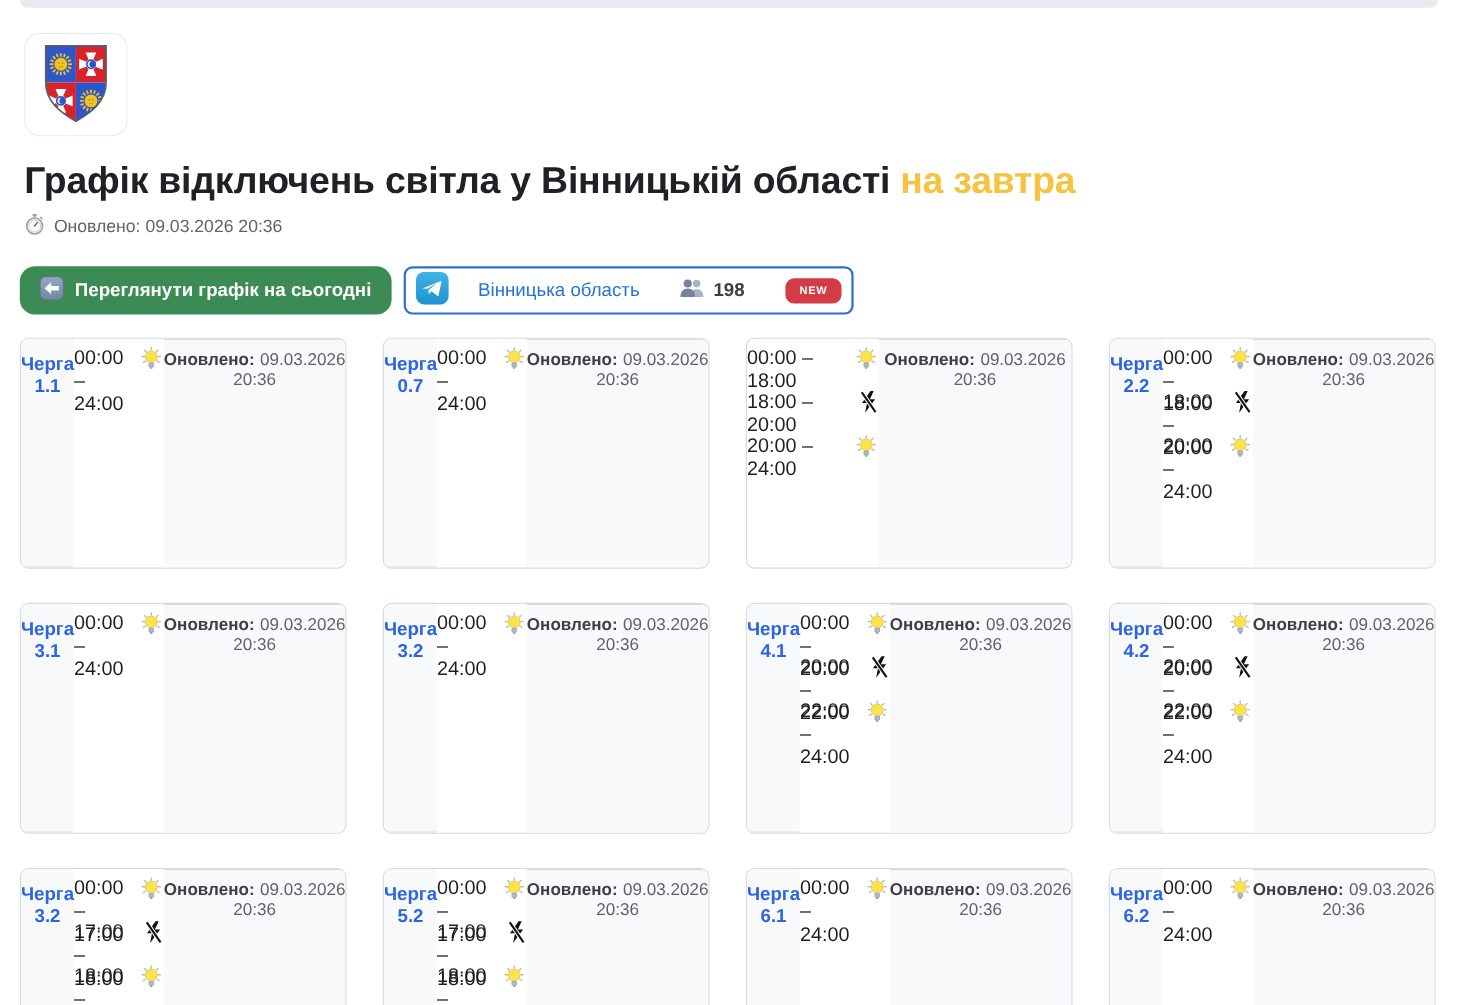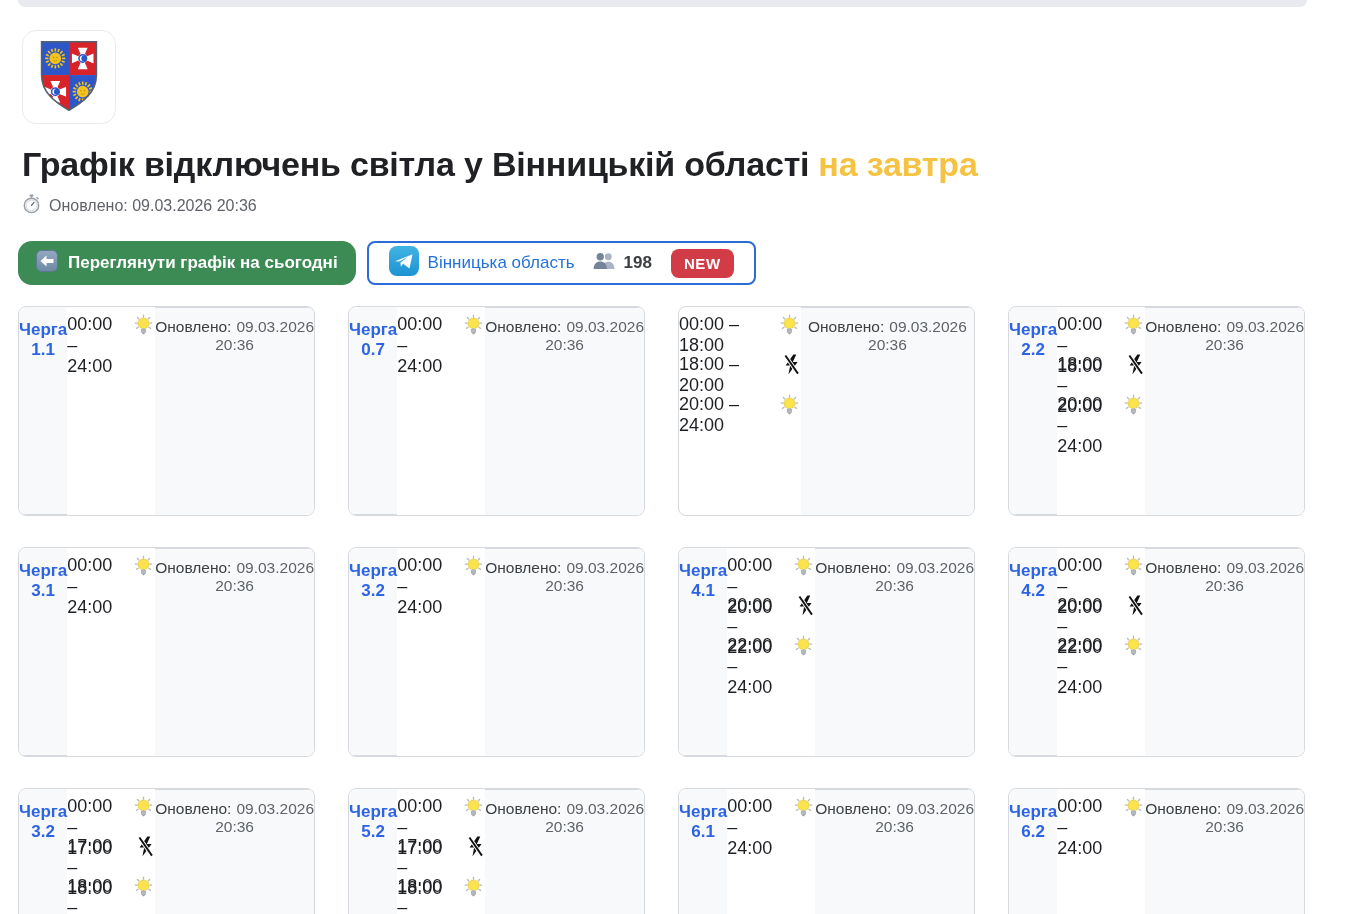--- a/index.html
+++ b/index.html
@@ -74,25 +74,25 @@
     font-size: 17px;
     border: none;
     border-radius: 14px;
     padding: 0 18px;
     cursor: pointer;
     font-family: "Liberation Sans", sans-serif;
   }
   .telegram-widget {
     display: flex;
     align-items: center;
-    gap: 9px;
+    gap: 27px;
     background: #ffffff;
     border: 2px solid #2b6cd9;
     border-radius: 8px;
-    padding: 0 20px;
+    padding: 0 9px;
     cursor: pointer;
     box-sizing: border-box;
   }
   .tg-channel-name {
     color: #2472d8;
     font-size: 17px;
     text-decoration: none;
   }
   .tg-members {
     display: flex;
@@ -100,21 +100,21 @@
     gap: 7px;
     margin-left: 8px;
     color: #3c4043;
     font-size: 17px;
     font-weight: bold;
   }
   .new-badge {
     background: #d23c47;
     color: #ffffff;
     font-weight: 700;
-    font-size: 15px;
+    font-size: 10px;
     letter-spacing: 0.6px;
     border-radius: 8px;
     padding: 6px 13px;
     margin-left: 10px;
   }
 
   
   .queues-grid {
     display: grid;
     grid-template-columns: repeat(4, 1fr);
@@ -156,21 +156,21 @@
   }
   .slot-icon { display: inline-flex; align-items: center; }
   .card-footer {
     background: #f8f9fa;
     border-top: 1px solid #d6d9dd;
     text-align: center;
     padding: 10px 0 11px 0;
     font-size: 15.5px;
     color: #5f6368;
   }
-  .card-footer b { color: #3c4043; font-weight: 400; margin-right: 5px; }
+  .card-footer b { color: #3c4043; font-weight: 700; margin-right: 5px; }
 </style>
 </head>
 <body>
 
 <div class="top-strip"></div>
 
 <header class="page-header">
   <span class="logo-tile">
     <svg viewBox="0 0 96 96" width="94" height="94">
       <rect x="0.5" y="0.5" width="95" height="95" rx="14" fill="#ffffff" stroke="#e8eaed"></rect>

